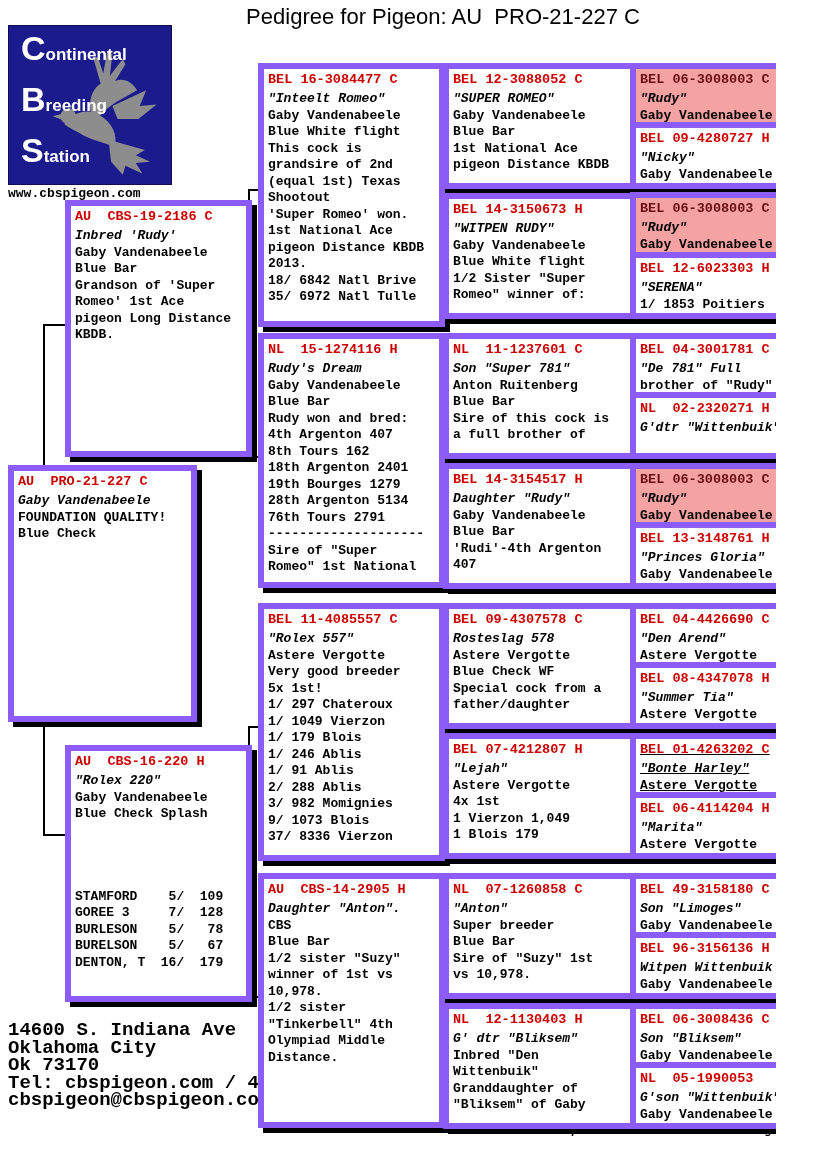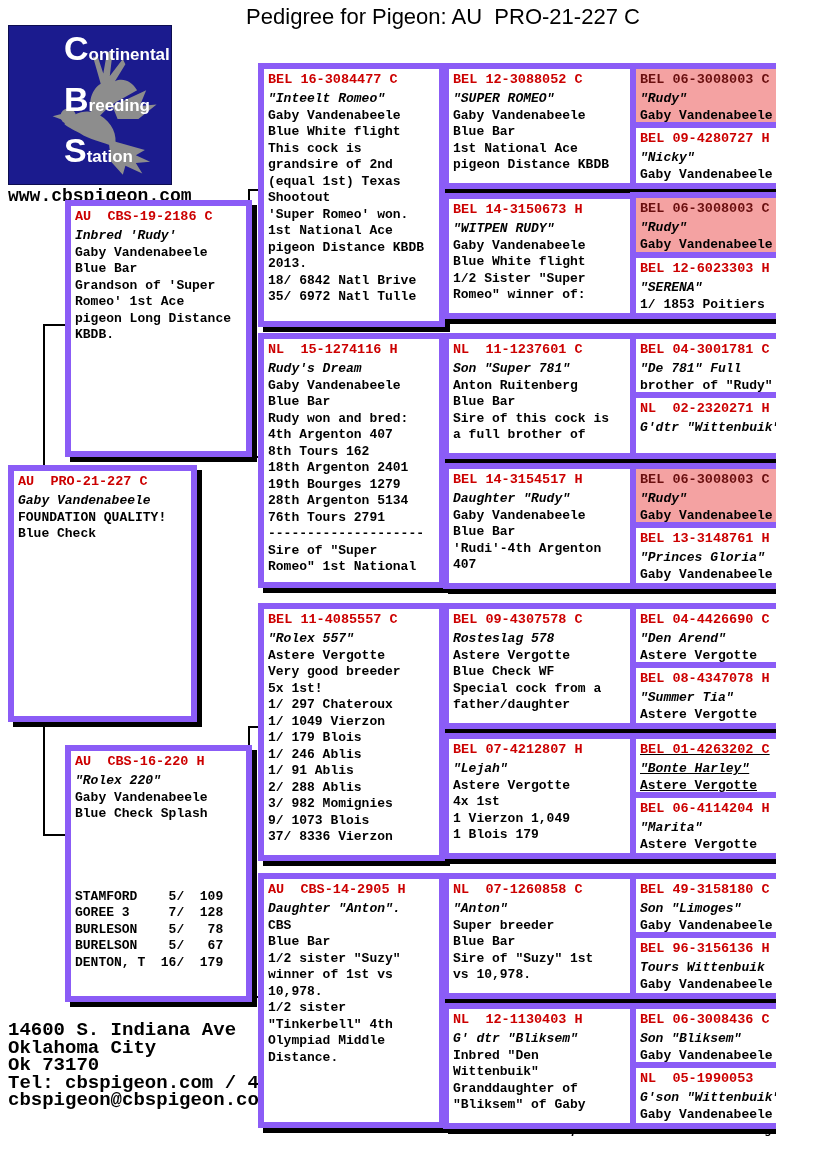--- a/index.html
+++ b/index.html
@@ -5,23 +5,23 @@
   html,body{margin:0;padding:0;background:#fff;}
   .page{position:relative;width:776px;height:1172px;background:#fff;overflow:hidden;
         font-family:"Liberation Mono","DejaVu Sans Mono",monospace;}
   .title{position:absolute;top:4px;left:70px;width:746px;text-align:center;
          font-family:"Liberation Sans","DejaVu Sans",sans-serif;font-size:22px;color:#000;white-space:pre;}
   
   .logo{position:absolute;left:8px;top:25px;width:162px;height:158px;background:#1b1b8e;
         border:1px solid #0d0d50;overflow:hidden;}
   .pigeon{position:absolute;left:28px;top:10px;width:130px;height:145px;z-index:1;}
   .logo-line{position:relative;z-index:2;color:#fff;font-family:"Liberation Sans","DejaVu Sans",sans-serif;
-             font-weight:bold;line-height:44px;padding-left:12px;font-size:17px;margin-left:43px;}
+             font-weight:bold;line-height:44px;padding-left:12px;font-size:17px;}
   .logo-line .big{font-size:34px;}
-  .website{position:absolute;left:8px;top:186px;font-size:18px;font-weight:700;color:#000;white-space:pre;}
+  .website{position:absolute;left:8px;top:186px;font-size:13px;font-weight:700;color:#000;white-space:pre;}
   
   .box{position:absolute;background:#fff;border:6px solid #8b5cf6;box-shadow:5px 5px 0 #000;z-index:2;overflow:hidden;}
   .box.pink{background:#f4a2a2;}
   .bh{font-size:13.5px;font-weight:700;color:#cc0000;padding:3px 0 0 4px;white-space:pre;}
   .box.pink .bh{color:#6a0f0f;}
   .bb{padding:4px 0 0 4px;font-size:13px;font-weight:700;color:#000;}
   .bn{font-style:italic;white-space:pre;line-height:16.5px;min-height:16.5px;}
   .bl{white-space:pre;line-height:16.5px;}
   .cline{position:absolute;background:#000;z-index:1;}
   
@@ -329,21 +329,21 @@
       <div class="box" style="left: 630px; top: 873px; width: 175px; height: 55px;">
         <div class="bh">BEL 49-3158180 C</div>
         <div class="bb">
           <div class="bn">Son "Limoges"</div>
           <div class="bl">Gaby Vandenabeele</div>
         </div>
       </div>
       <div class="box" style="left: 630px; top: 932px; width: 175px; height: 55px;">
         <div class="bh">BEL 96-3156136 H</div>
         <div class="bb">
-          <div class="bn">Tours Wittenbuik</div>
+          <div class="bn">Witpen Wittenbuik</div>
           <div class="bl">Gaby Vandenabeele</div>
         </div>
       </div>
       <div class="box" style="left: 630px; top: 1003px; width: 175px; height: 55px;">
         <div class="bh">BEL 06-3008436 C</div>
         <div class="bb">
           <div class="bn">Son "Bliksem"</div>
           <div class="bl">Gaby Vandenabeele</div>
         </div>
       </div>

